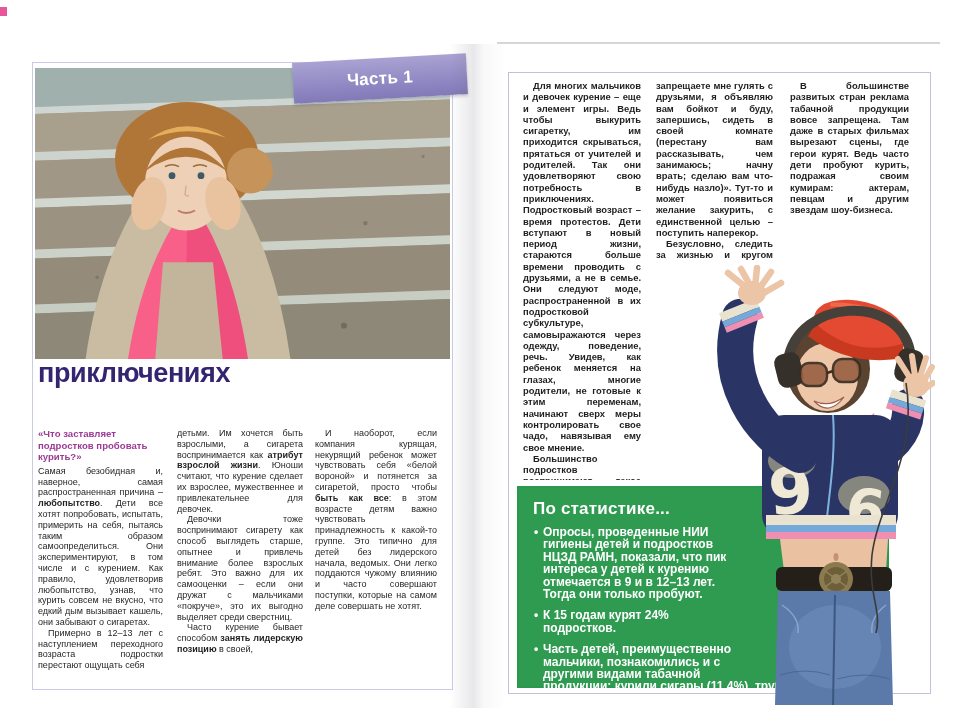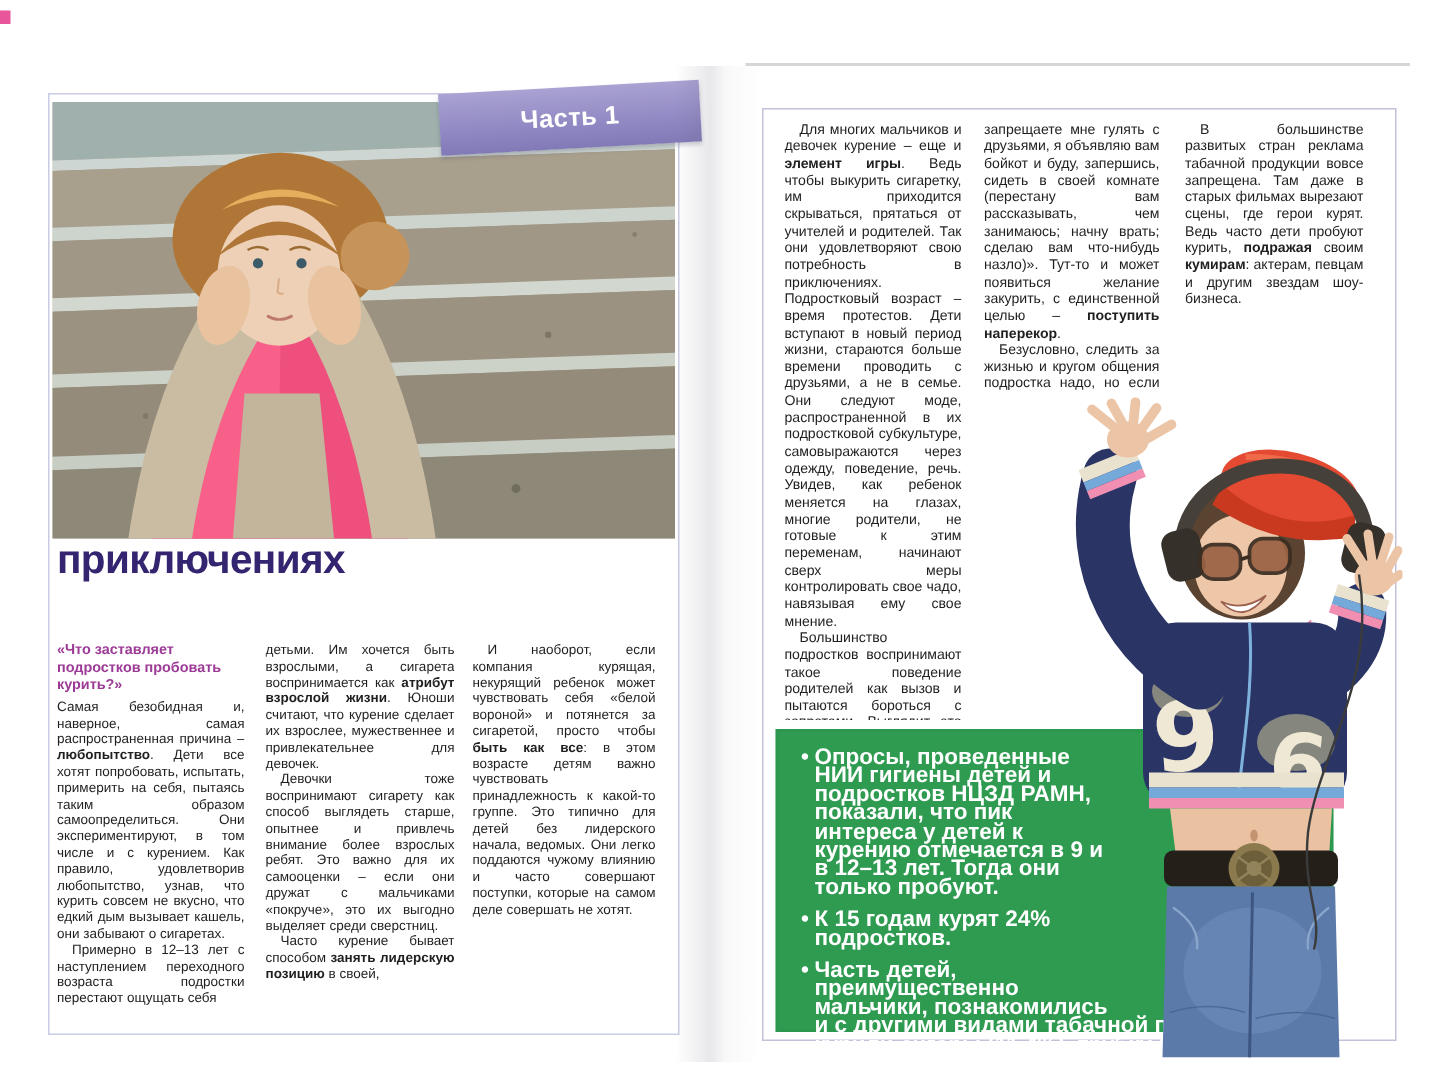--- a/index.html
+++ b/index.html
@@ -31,32 +31,32 @@
   .ind{text-indent:10px;}
 
   
   .gutter{left:450px;top:44px;width:56px;height:664px;
           background:linear-gradient(90deg,rgba(90,90,110,0) 0%,rgba(90,90,110,.14) 42%,
                       rgba(120,120,140,.05) 60%,rgba(120,120,140,0) 100%);}
 
   
   .rp-edge{left:497px;top:42px;width:443px;height:2px;background:#d6d6d6;}
   .rp-frame{left:508px;top:72px;width:421px;height:620px;border:1px solid #c3c0d8;background:#fff;}
-  .rp-col{top:80px;overflow:hidden;font-size:9.4px;line-height:11.3px;text-align:justify;hyphens:auto;}
+  .rp-col{top:80px;overflow:hidden;font-size:9.4px;line-height:11.3px;text-align:justify;hyphens:auto;font-weight:bold;}
   .rp-cA{left:523px;width:118px;height:400px;}
   .rp-cB{left:656px;width:117px;height:182px;}
   .rp-cC{left:790px;width:119px;height:170px;}
 
   
   .statbox{left:517px;top:486px;width:372px;height:202px;background:#2e9b51;
            border:2px solid #27874629;box-sizing:border-box;padding:11px 14px;z-index:2;}
   .stat-cut{float:right;width:132px;height:178px;}
   .stat-title{color:#fff;font-size:17px;font-weight:bold;margin:0 0 7px 0;letter-spacing:.2px;}
   .statbox ul{list-style:none;margin:0;padding:0;}
-  .statbox li{position:relative;color:#fff;font-size:15px;line-height:12.4px;font-weight:bold;
+  .statbox li{position:relative;color:#fff;font-size:12px;line-height:12.4px;font-weight:bold;
               padding-left:10px;margin-bottom:9px;}
   .statbox li::before{content:"\2022";position:absolute;left:1px;top:0;}
 
   .photo-right{left:630px;top:265px;width:305px;height:440px;display:block;z-index:3;}
 </style>
 </head>
 <body>
 
 <div class="stage">
 
@@ -139,20 +139,21 @@
   <div class="abs rp-col rp-cB">
     <p>запрещаете мне гулять с друзьями, я объявляю вам бойкот и буду, запершись, сидеть в своей комнате (перестану вам рассказывать, чем занимаюсь; начну врать; сделаю вам что-нибудь назло)». Тут-то и может появиться желание закурить, с единственной целью – <b>поступить наперекор</b>.</p>
     <p class="ind">Безусловно, следить за жизнью и кругом общения подростка надо, но если поддерживать</p>
   </div>
   <div class="abs rp-col rp-cC">
     <p class="ind">В большинстве развитых стран реклама табачной продукции вовсе запрещена. Там даже в старых фильмах вырезают сцены, где герои курят. Ведь часто дети пробуют курить, <b>подражая</b> своим <b>кумирам</b>: актерам, певцам и другим звездам шоу-бизнеса.</p>
   </div>
 
   <div class="abs statbox">
     <div class="stat-cut"></div>
+    <div class="stat-title">По статистике...</div>
     <ul>
       <li>Опросы, проведенные НИИ гигиены детей и подростков НЦЗД РАМН, показали, что пик интереса у детей к курению отмечается в 9 и в 12–13 лет. Тогда они только пробуют.</li>
       <li>К 15 годам курят 24% подростков.</li>
       <li>Часть детей, преимущественно мальчики, познакомились и с другими видами табачной продукции: курили сигары (11,4%), трубку (1,9%), жевали, нюхали и закладывали за щеку табак (3,9%).</li>
     </ul>
   </div>
 
   <svg class="abs photo-right" viewBox="0 0 305 440">
     <g>
 

